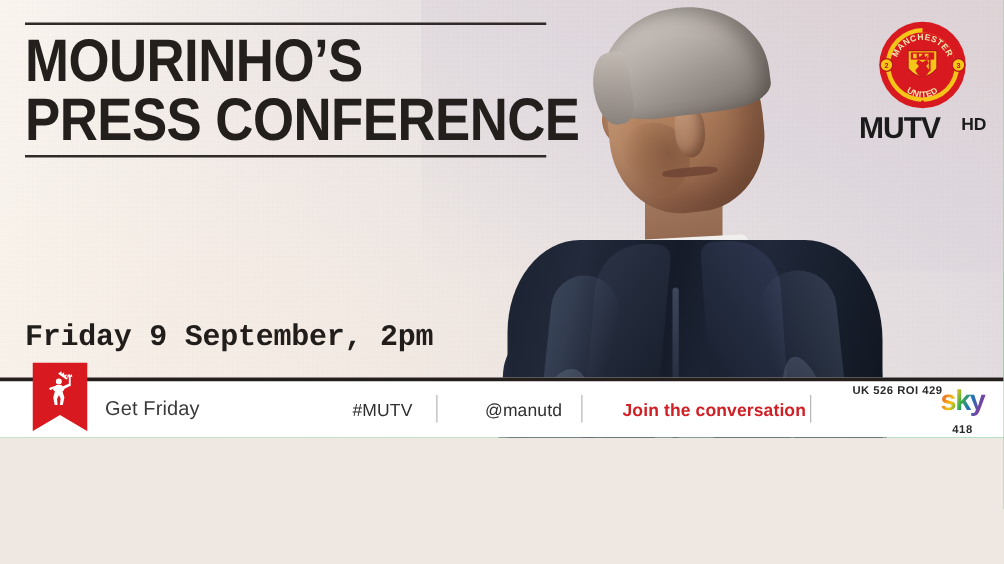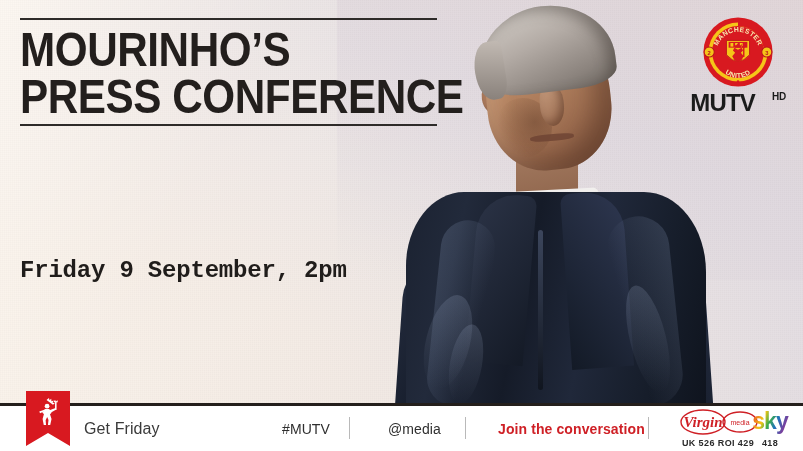--- a/index.html
+++ b/index.html
@@ -6,21 +6,21 @@
   * { margin:0; padding:0; box-sizing:border-box; }
   html,body { width:803px; height:451px; overflow:hidden; }
   body {
     font-family:"Liberation Sans", sans-serif;
     background:#efe8e2;
     position:relative;
   }
 
   #card {
     position:absolute; left:0; top:0;
-    width:803px; height:451px;
+    width:803px; height:350px;
     overflow:hidden;
     background:#22c55e;
   }
 
   
   .bg-base {
     position:absolute; inset:0;
     background:
       radial-gradient(130% 115% at 8% 88%, #f7efe6 0%, #f4ebe3 26%, #ece5e4 52%, #e3dde2 74%, #ddd8de 100%);
   }
@@ -217,21 +217,21 @@
     margin-top:3px;
     font-family:"Liberation Sans", sans-serif;
     font-weight:bold;
     font-size:24px;
     letter-spacing:-0.8px;
     color:#1b1b1b;
     line-height:1;
     display:flex; align-items:flex-start; justify-content:center;gap:16px;
   }
   .mutv-word .hd {
-    font-size:10px;
+    font-size:14px;
     letter-spacing:-0.3px;
     margin-left:1px;
     margin-top:1px;
   }
 
   
   .footer {
     position:absolute; left:0; bottom:0; width:803px; height:48px;
     background:#ffffff;
   }
@@ -366,34 +366,26 @@
           <path d="M17.4 4.6 l1.2 -2.4 l0.6 1.6 l0.6 -1.8 l0.8 1.8 l0.8 -1.6 l0.6 2.4 Z"></path>
           <path d="M8.4 12 l-6 2.2 l0.8 1.8 l5.6 -2.6 Z"></path>
         </g>
       </svg>
     </div>
 
     <div class="get-closer">Get Friday</div>
 
     <div class="f-item f-hash">#MUTV</div>
     <div class="f-pipe p1"></div>
-    <div class="f-item f-handle">@media</div>
+    <div class="f-item f-handle">@manutd</div>
     <div class="f-pipe p2"></div>
     <div class="f-item f-join">Join the conversation</div>
     <div class="f-pipe p3"></div>
 
     <div class="virgin-wrap">
-      <div>
-        <svg viewBox="0 0 92 26" width="92" height="26" aria-hidden="true">
-          <ellipse cx="31" cy="13" rx="22" ry="12" fill="none" stroke="#cf2026" stroke-width="1.4"></ellipse>
-          <ellipse cx="68" cy="13" rx="17" ry="10" fill="none" stroke="#cf2026" stroke-width="1.4"></ellipse>
-          <text x="31" y="18" font-size="15" font-style="italic" font-family="Liberation Serif, serif" font-weight="bold" fill="#cf2026" text-anchor="middle">Virgin</text>
-          <text x="68" y="16" font-size="7" font-family="Liberation Sans, sans-serif" fill="#cf2026" text-anchor="middle">media</text>
-        </svg>
-      </div>
       <div class="virgin-caption">UK 526  ROI 429</div>
     </div>
 
     <div class="sky-wrap">
       <div>
         <svg viewBox="0 0 56 24" width="56" height="24" aria-hidden="true">
           <defs>
             <linearGradient id="skyGrad" x1="0" y1="0" x2="1" y2="0.3">
               <stop offset="0%" stop-color="#e2242a"></stop>
               <stop offset="20%" stop-color="#f07c1e"></stop>

